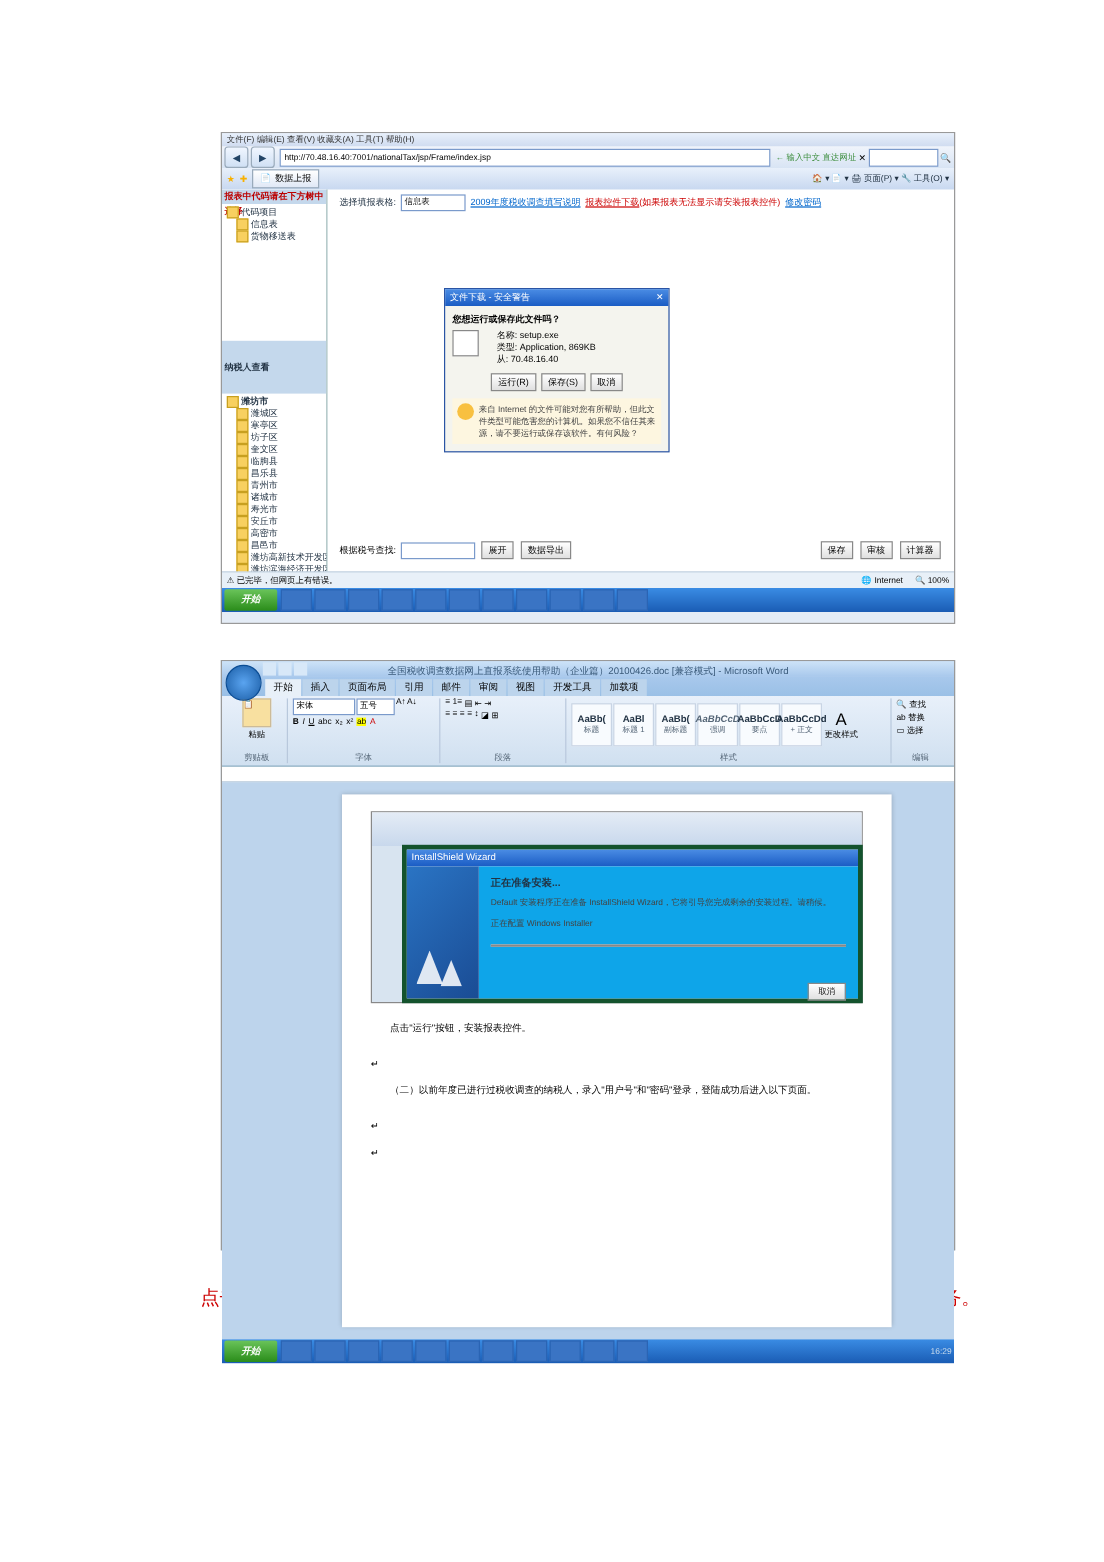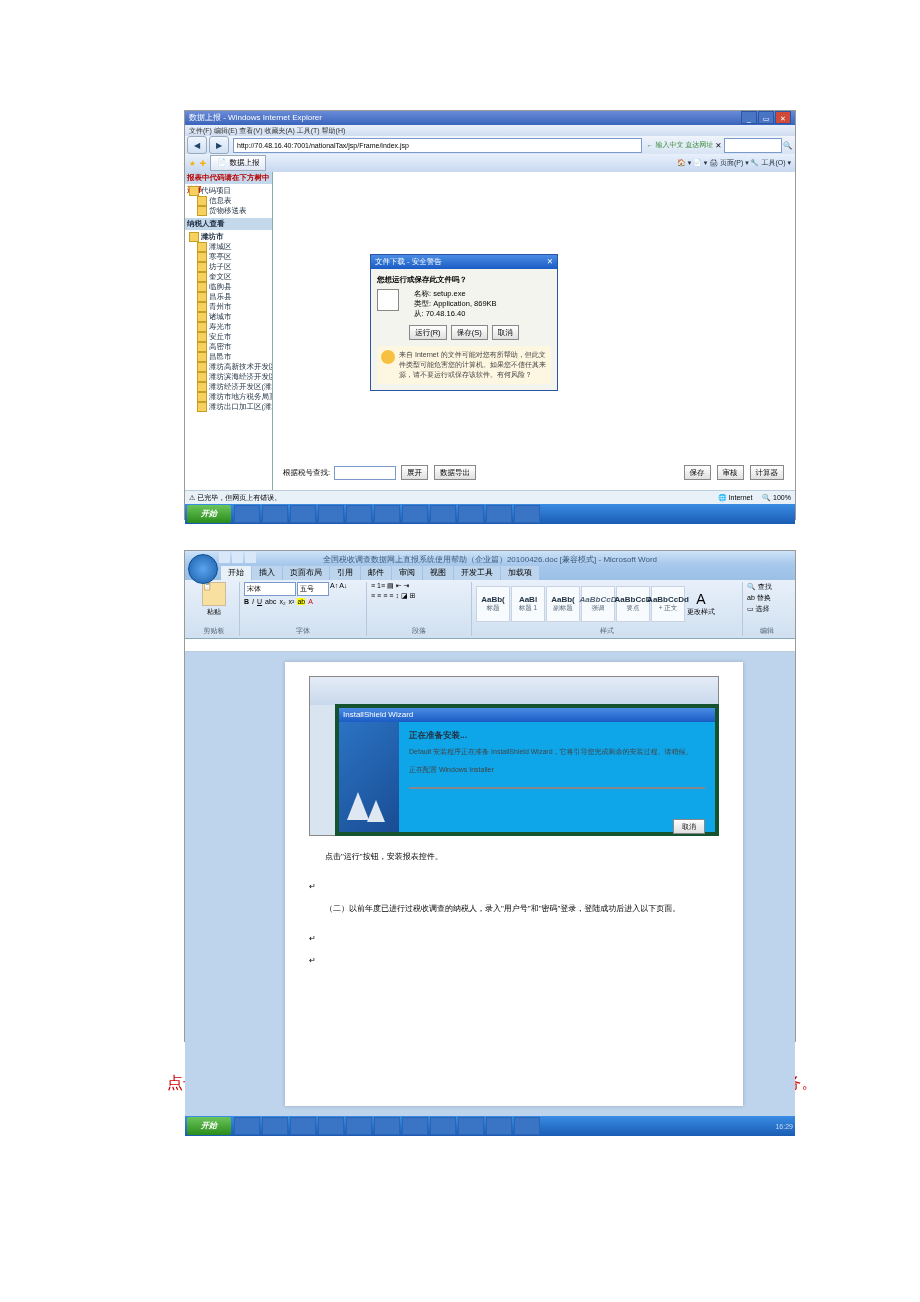--- a/index.html
+++ b/index.html
@@ -17,21 +17,21 @@
 .s1-search{width:52px;height:13px;border:1px solid #7a9acb;background:#fff;font-size:7px;line-height:13px;padding:0 2px}
 .s1-tabs{height:18px;background:linear-gradient(#e8f0fb,#c8d8f0);display:flex;align-items:center;padding:0 4px;justify-content:space-between}
 .s1-tab{height:14px;padding:0 6px;background:linear-gradient(#fff,#e0e8f6);border:1px solid #9ab;font-size:7.5px;line-height:14px;display:flex;align-items:center;gap:3px}
 .s1-tools{font-size:7px;color:#234}
 .s1-body{display:flex;height:318px}
 .s1-side{width:87px;background:#fff;border-right:1px solid #8aa;overflow:hidden}
 .s1-side-hdr{height:12px;background:#c4d8ec;color:#b00;font-weight:bold;padding:0 2px;line-height:12px}
 .s1-tree{padding:2px 0 2px 4px}
 .s1-tree-item{height:10px;line-height:10px;color:#234;white-space:nowrap}
 .s1-tree-item .fld{display:inline-block;width:8px;height:8px;background:#f8d060;border:1px solid #c8a020;margin-right:2px;vertical-align:middle}
-.s1-side-mid{height:12px;background:#c4d8ec;color:#234;font-weight:bold;padding:0 2px;line-height:12px;}
+.s1-side-mid{height:12px;background:#c4d8ec;color:#234;font-weight:bold;padding:16px 2px;line-height:12px;margin-top:80px}
 .s1-main{flex:1;background:#fff;padding:4px 10px;position:relative}
 .s1-row{display:flex;align-items:center;gap:4px;height:14px}
 .s1-lbl{color:#234}
 .s1-sel{width:48px;height:12px;border:1px solid #7a9acb;font-size:7px;background:#fff}
 .s1-link{color:#06c;text-decoration:underline}
 .s1-linkred{color:#c00}
 .s1-box{position:absolute;left:97px;top:82px;width:186px;border:1px solid #2a54a4;font-size:7.5px;background:#f4f4ee}
 .s1-box-title{height:14px;background:linear-gradient(#4a8ce4,#1a5cc4);color:#fff;padding:0 4px;line-height:14px;display:flex;justify-content:space-between}
 .s1-box-body{padding:6px}
 .s1-box-q{font-weight:bold;margin-bottom:4px}
@@ -92,28 +92,20 @@
 
 .instr{width:710px;margin:26px auto 0;font-family:"SimSun";font-size:16px;line-height:30px;text-indent:2em}
 .instr .red{color:#c00}
 </style>
 </head>
 <body>
 
 <div class="page">
 
 <div class="shot1">
-  <div class="s1-title">
-    <span>数据上报 - Windows Internet Explorer</span>
-    <div class="s1-winbtns">
-      <div class="s1-winbtn">_</div>
-      <div class="s1-winbtn">▭</div>
-      <div class="s1-winbtn red">✕</div>
-    </div>
-  </div>
   <div class="s1-menu">文件(F)  编辑(E)  查看(V)  收藏夹(A)  工具(T)  帮助(H)</div>
   <div class="s1-nav">
     <div class="s1-navbtn">◀</div>
     <div class="s1-navbtn">▶</div>
     <div class="s1-url">http://70.48.16.40:7001/nationalTax/jsp/Frame/index.jsp</div>
     <span style="color:#3a8c3a;font-size:7px">← 输入中文 直达网址</span>
     <div class="s1-searchwrap">
       <span>✕</span>
       <div class="s1-search" placeholder="百度"></div>
       <span style="color:#246">🔍</span>
@@ -155,20 +147,27 @@
         <div class="s1-tree-item" style="padding-left:8px"><span class="fld"></span><span>昌邑市</span></div>
         <div class="s1-tree-item" style="padding-left:8px"><span class="fld"></span><span>潍坊高新技术开发区</span></div>
         <div class="s1-tree-item" style="padding-left:8px"><span class="fld"></span><span>潍坊滨海经济开发区(潍坊市地…</span></div>
         <div class="s1-tree-item" style="padding-left:8px"><span class="fld"></span><span>潍坊经济开发区(潍坊市地…</span></div>
         <div class="s1-tree-item" style="padding-left:8px"><span class="fld"></span><span>潍坊市地方税务局直属征收分局</span></div>
         <div class="s1-tree-item" style="padding-left:8px"><span class="fld"></span><span>潍坊出口加工区(潍坊市地方税…</span></div>
 
       </div>
     </div>
     <div class="s1-main">
+      <div class="s1-row">
+        <span class="s1-lbl">选择填报表格:</span>
+        <span class="s1-sel" style="padding:0 2px;line-height:12px">信息表</span>
+        <a class="s1-link">2009年度税收调查填写说明</a>
+        <span><a class="s1-link" style="color:#c00">报表控件下载</a><span class="s1-linkred">(如果报表无法显示请安装报表控件)</span></span>
+        <a class="s1-link">修改密码</a>
+      </div>
 
       <div class="s1-box">
         <div class="s1-box-title">
           <span>文件下载 - 安全警告</span>
           <span>✕</span>
         </div>
         <div class="s1-box-body">
           <div class="s1-box-q">您想运行或保存此文件吗？</div>
           <div class="s1-box-info">
             <div class="s1-box-file"></div>

